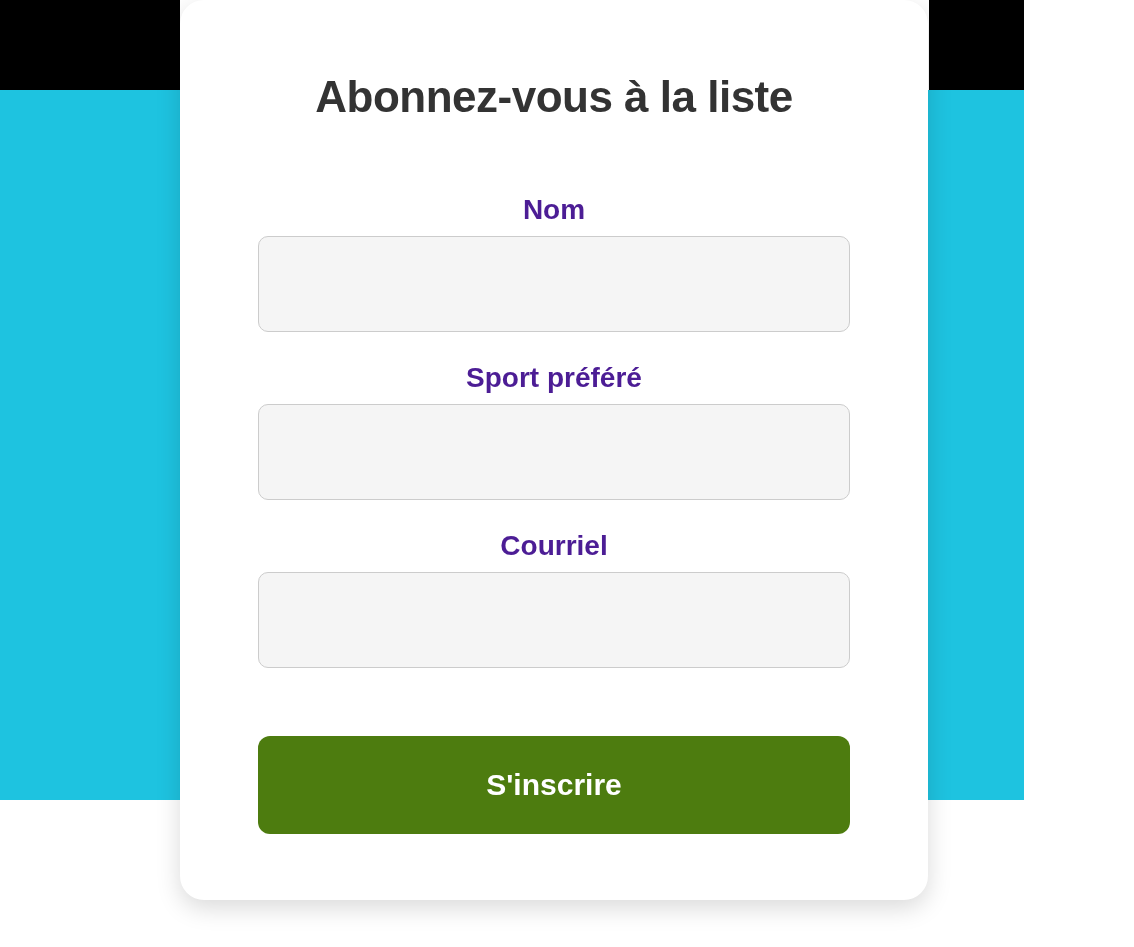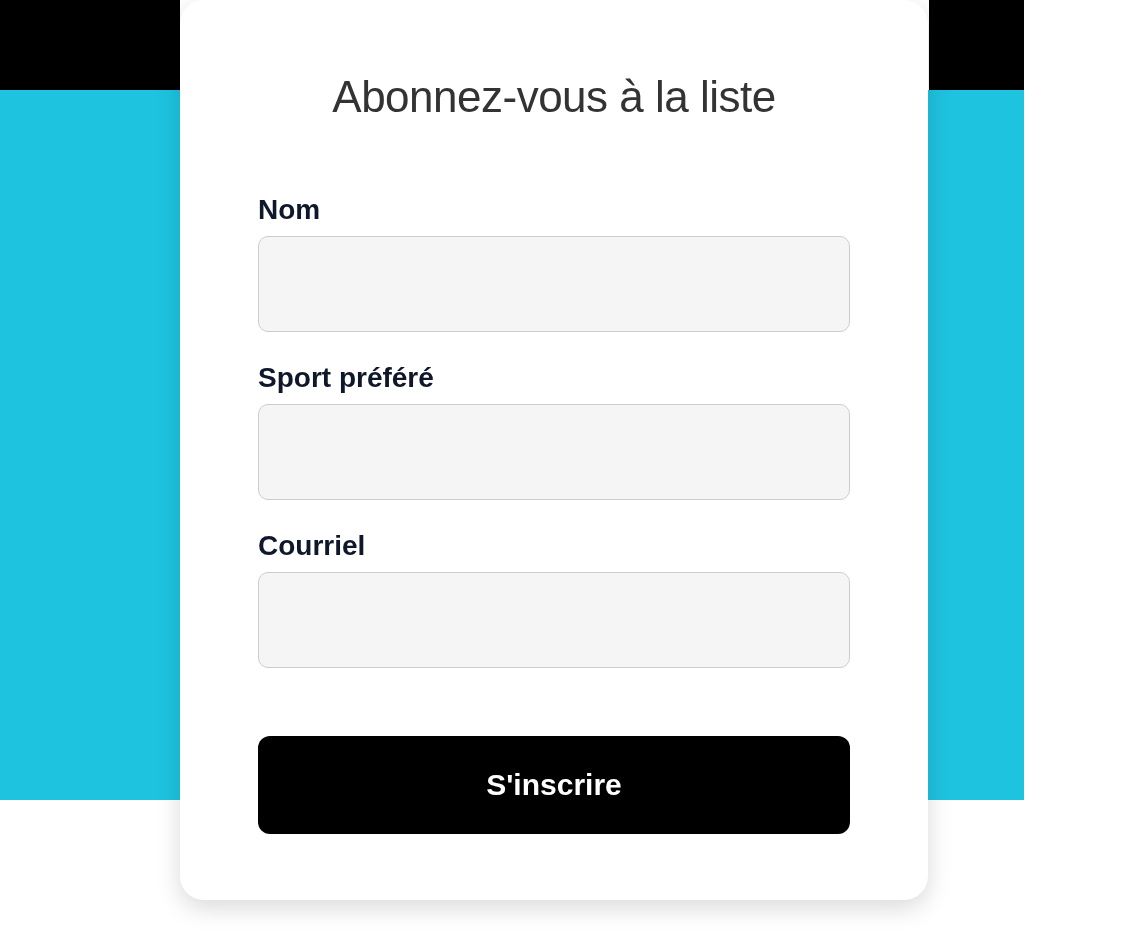--- a/index.html
+++ b/index.html
@@ -51,55 +51,56 @@
       width: 748px;
       height: 900px;
       background: #ffffff;
       border-radius: 24px;
       box-shadow: 0 8px 24px rgba(0, 0, 0, 0.15);
       padding: 72px 78px 50px 78px;
     }
     
     .form-title {
       font-size: 44px;
-      font-weight: 400;
+      font-weight: 700;
       color: #333333;
       text-align: center;
       margin-bottom: 72px;
       letter-spacing: -0.5px;
     }
     
     .form-group {
       margin-bottom: 30px;
     }
     
     .form-label {
       display: block;
       font-size: 28px;
       font-weight: 700;
-      color: #0f172a;
+      color: #4c1d95;
       margin-bottom: 10px;
+      text-align: center;
     }
     
     .form-input {
       width: 100%;
       height: 96px;
       background: #f5f5f5;
       border: 1px solid #cccccc;
       border-radius: 10px;
       padding: 0 20px;
       font-size: 24px;
       font-family: inherit;
       outline: none;
     }
     
     .submit-button {
       width: 100%;
       height: 98px;
-      background: #000000;
+      background: #4d7c0f;
       color: #ffffff;
       border: none;
       border-radius: 12px;
       font-size: 30px;
       font-weight: 700;
       font-family: inherit;
       cursor: pointer;
       margin-top: 38px;
     }
   </style>

